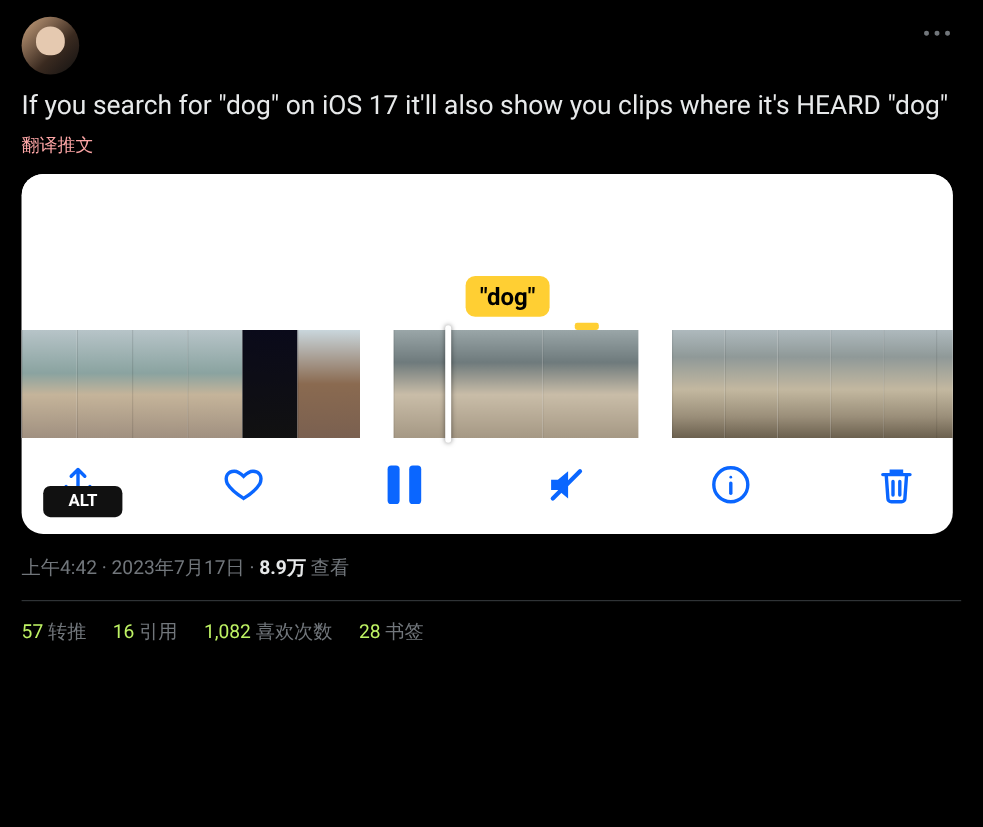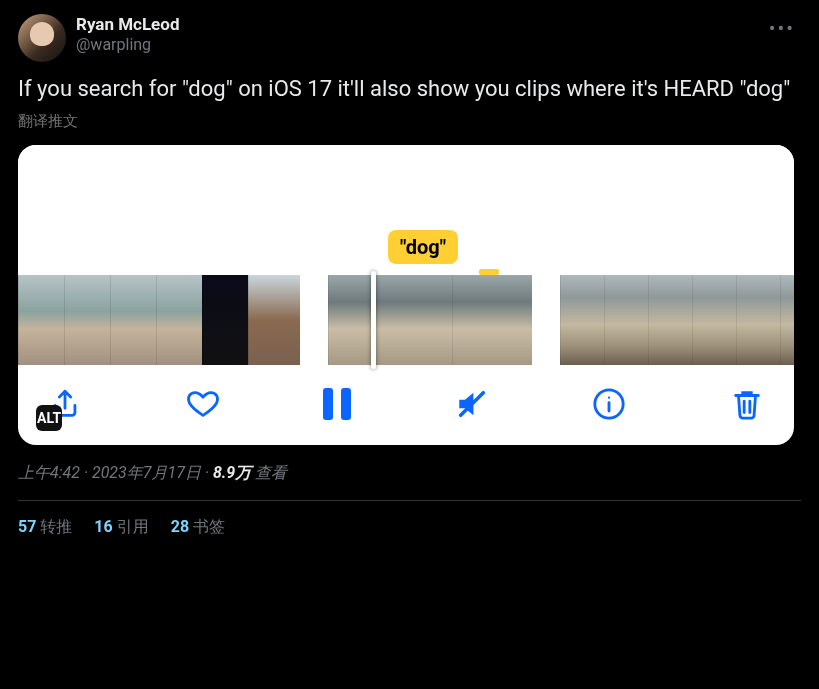--- a/index.html
+++ b/index.html
@@ -21,21 +21,21 @@
   }
   .avatar::after{
     content:""; position:absolute; left:12px; top:8px; width:24px; height:24px;
     background: #e5c9b0; border-radius:50% 50% 45% 45%;
   }
   .names { display: flex; flex-direction: column; line-height: 1.25; }
   .display-name { font-weight: 700; font-size: 17px; color:#e7e9ea;}
   .handle { color:#71767b; font-size:16px; }
   .more-btn { margin-left: auto; color:#71767b; font-size:20px; padding:2px 6px; cursor:pointer; letter-spacing:2px;}
   .content { margin-top: 12px; font-size: 22px; line-height: 1.35; color:#e7e9ea; white-space: pre-wrap;}
-  .translate { margin-top: 8px; font-size: 15px; color:#737373; cursor:pointer;}
+  .translate { margin-top: 8px; font-size: 15px; color:#fca5a5; cursor:pointer;}
   .media-card {
     margin-top: 14px;
     width: 776px;
     background:#fff;
     border-radius: 18px;
     overflow:hidden;
     position: relative;
   }
   .media-top { height: 130px; background:#fff; position:relative;}
   .dog-tag{
@@ -80,43 +80,39 @@
     display:flex; align-items:center; justify-content:space-between;
     padding: 22px 30px 24px;
   }
   .tb-icon{ color:#0a66ff; cursor:pointer; display:flex; align-items:center; justify-content:center;}
   .tb-icon svg{ width:34px; height:34px; stroke:#0a66ff; fill:none; stroke-width:2;}
   .pause-bars{ display:flex; gap:8px;}
   .pause-bars span{ width:10px; height:32px; background:#0a66ff; border-radius:3px;}
   .alt-badge{
     position:absolute; left:18px; bottom:14px;
     background:#111; color:#fff; font-weight:700; font-size:14px;
-    padding:5px 1px; border-radius:6px;
+    padding:5px 21px; border-radius:6px;
   }
   .meta{
-    margin-top: 18px; color:#71767b; font-size:16px;font-style:italic;
+    margin-top: 18px; color:#71767b; font-size:16px;
   }
   .meta b{ color:#e7e9ea; font-weight:700;}
   .divider{ height:1px; background:#2f3336; margin-top:16px;}
   .stats{
     margin-top:16px; display:flex; gap:22px; color:#71767b; font-size:16px;
   }
-  .stats span b{ color:#7dd3fc; font-weight:700; margin-right:4px;text-align:center;}
+  .stats span b{ color:#bef264; font-weight:400; margin-right:4px;text-align:center;}
 </style>
 </head>
 <body>
 
 <div class="tweet">
 
   <div class="header">
     <div class="avatar"></div>
-    <div class="names">
-      <span class="display-name">Ryan McLeod</span>
-      <span class="handle">@warpling</span>
-    </div>
     <div class="more-btn">•••</div>
   </div>
 
   <div class="content">If you search for "dog" on iOS 17 it'll also show you clips where it's HEARD "dog"</div>
 
   <div class="translate">翻译推文</div>
 
   <div class="media-card">
     <div class="media-top">
       <div class="dog-tag">"dog"</div>
@@ -192,16 +188,17 @@
 
   <div class="meta">
     <span>上午4:42</span><span> · </span><span>2023年7月17日</span><span> · </span><b>8.9万</b><span> 查看</span>
   </div>
 
   <div class="divider"></div>
 
   <div class="stats">
     <span><b>57</b><span>转推</span></span>
     <span><b>16</b><span>引用</span></span>
+    <span><b>1,082</b><span>喜欢次数</span></span>
     <span><b>28</b><span>书签</span></span>
   </div>
 
 </div>
 
 </body></html>

